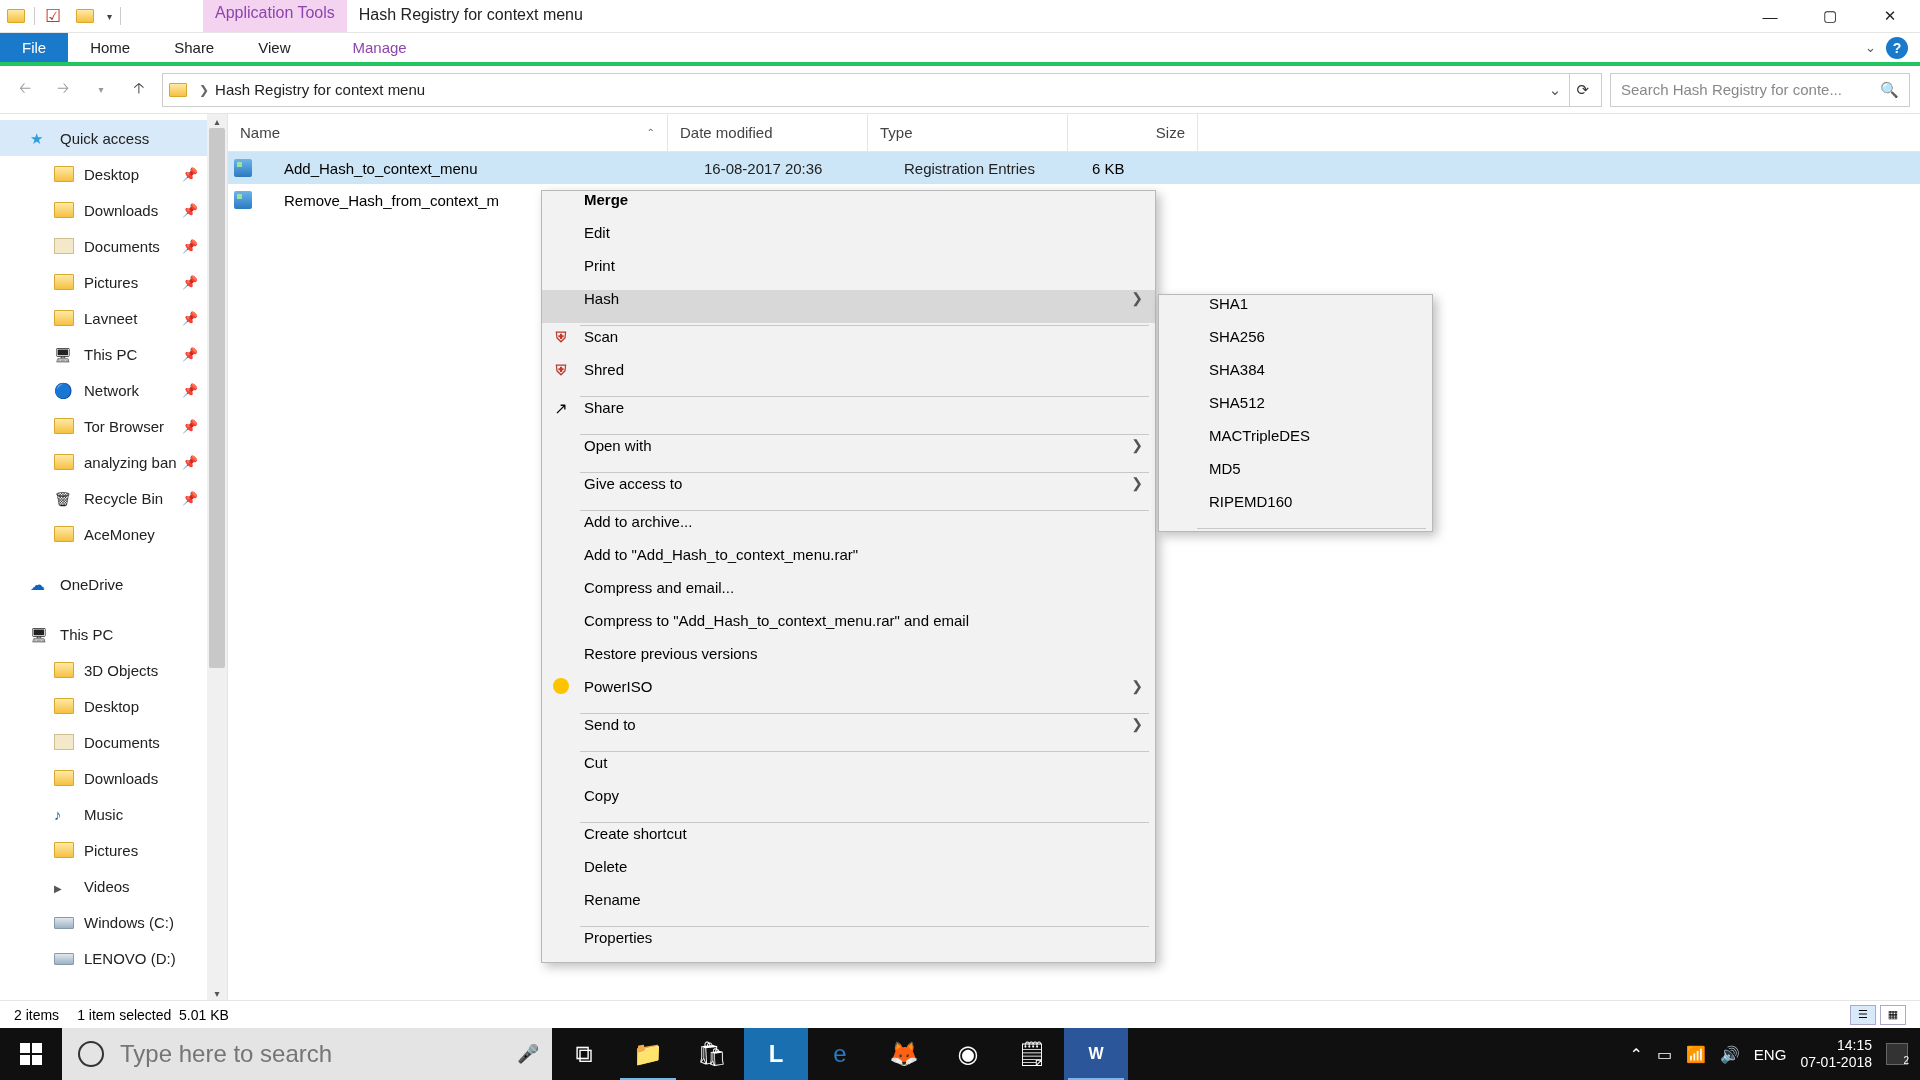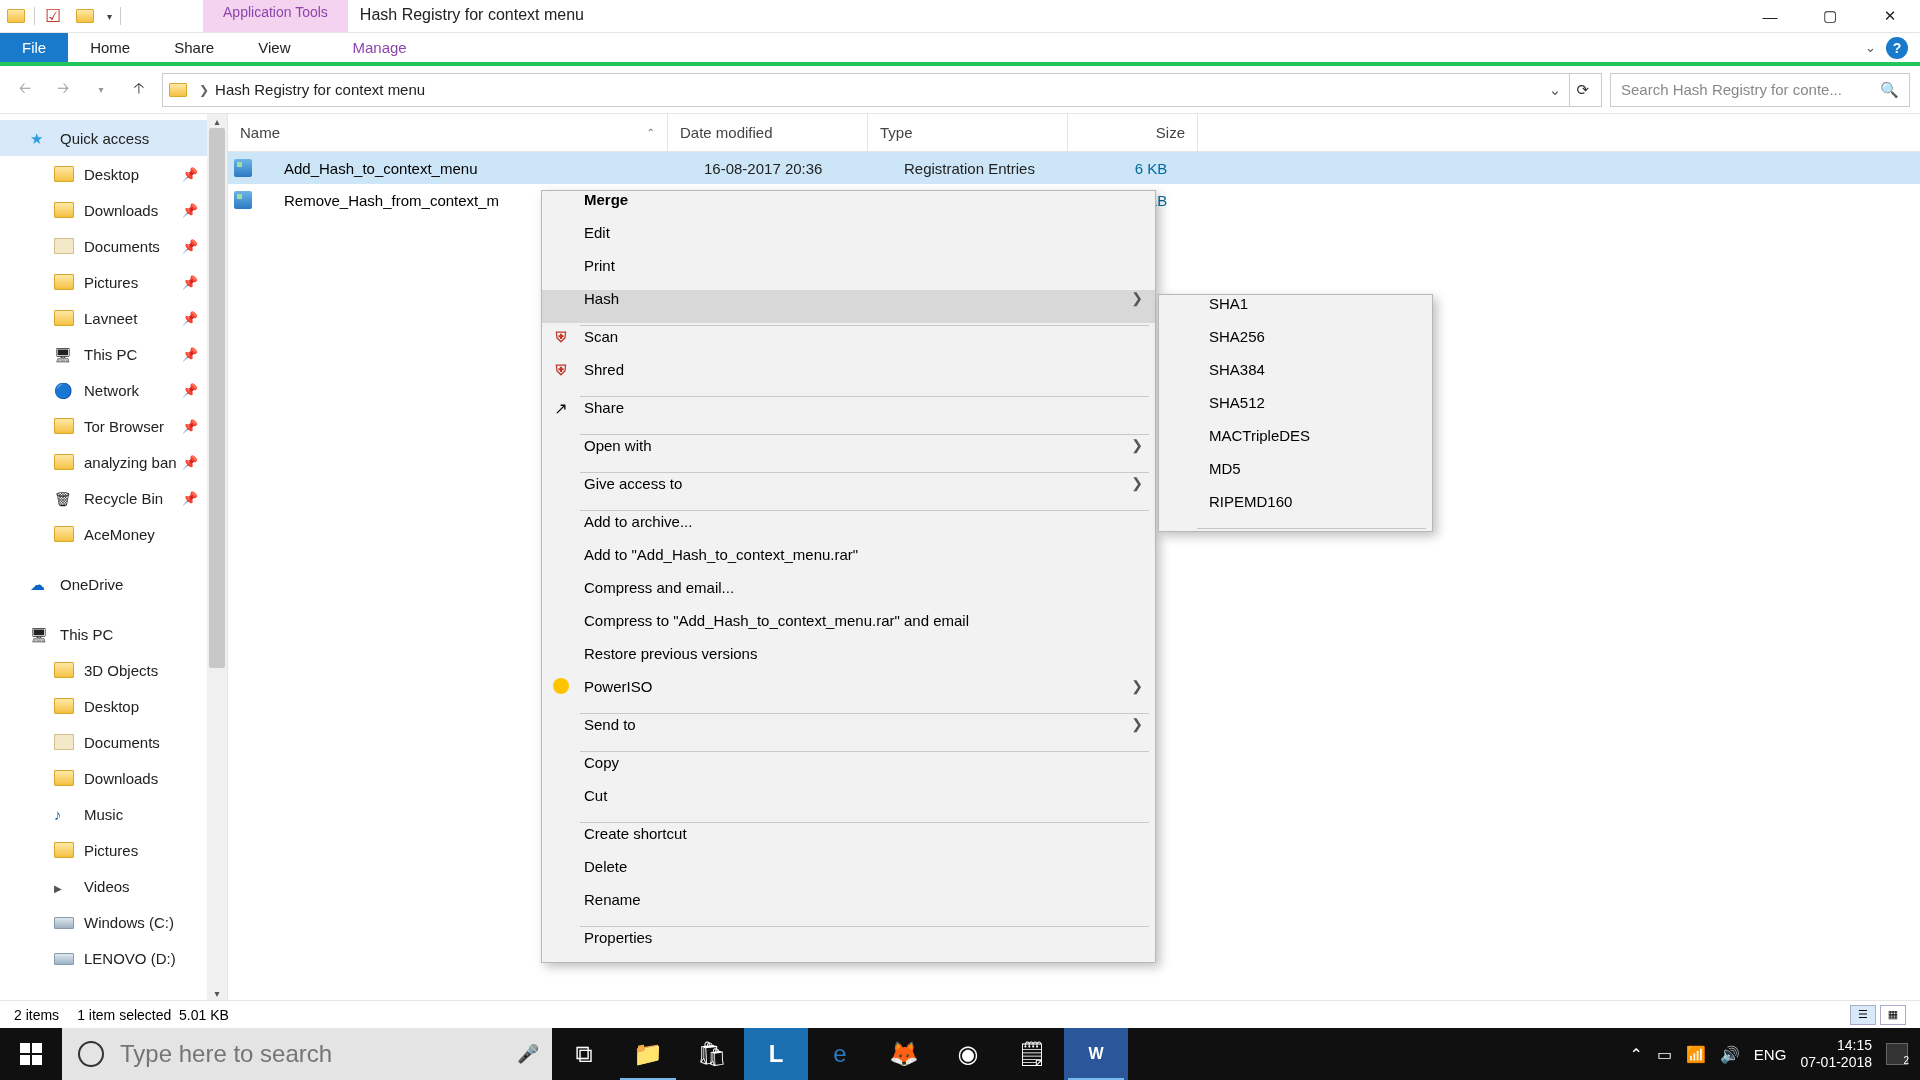--- a/index.html
+++ b/index.html
@@ -6,21 +6,21 @@
 body { width: 1920px; height: 1080px; background: #fff; overflow: hidden; position: relative; font-size: 15px; }
 
 
 .title-bar { height: 33px; display: flex; align-items: stretch; border-bottom: 1px solid #e5e5e5; }
 .title-left { display: flex; align-items: center; }
 .qat-icon { width: 32px; height: 32px; display: flex; align-items: center; justify-content: center; }
 .folder-mini { width: 18px; height: 14px; background: linear-gradient(#ffe9a6,#f5c142); border: 1px solid #d8a82e; border-radius: 1px; }
 .qat-sep { width: 1px; height: 18px; background: #ccc; margin: 7px 2px; }
 .check-icon { color: #c0392b; font-size: 18px; }
 .qat-dd { font-size: 10px; color: #444; padding: 0 6px; }
-.app-tools { background: #f3d3f0; color: #8e44ad; padding: 4px 20px; font-size: 14px; margin-left: 80px; }
+.app-tools { background: #f3d3f0; color: #8e44ad; padding: 4px 12px; font-size: 16px; margin-left: 80px; }
 .title-text { padding: 6px 12px; color: #222; font-size: 16px; }
 .win-ctrls { margin-left: auto; display: flex; }
 .win-btn { width: 60px; display: flex; align-items: center; justify-content: center; color: #222; }
 
 
 .ribbon { height: 33px; display: flex; align-items: stretch; border-bottom: 4px solid #22c55e; position: relative; }
 .tab-file { background: #1979ca; color: #fff; padding: 6px 22px; font-size: 15px; }
 .tab { padding: 6px 22px; color: #222; font-size: 15px; }
 .tab-manage { color: #8e44ad; padding: 6px 22px; margin-left: 18px; }
 .ribbon-right { margin-left: auto; display: flex; align-items: center; padding-right: 12px; gap: 10px; }
@@ -78,21 +78,21 @@
 .col-size { width: 130px; justify-content: flex-end; }
 .rows { flex: 1; }
 .row { display: flex; height: 32px; align-items: center; }
 .row.selected { background: #cde6f7; }
 .row-icon { width: 30px; display: flex; justify-content: center; }
 .reg-icon { width: 18px; height: 18px; background: linear-gradient(#6db4e8,#2b7ac2); border-radius: 2px; position: relative; }
 .reg-icon::after { content: ""; position: absolute; top: 3px; left: 3px; width: 5px; height: 5px; background: #9fe09f; }
 .row .c-name { width: 410px; padding-left: 2px; margin-left: 24px; }
 .row .c-date { width: 200px; padding-left: 12px; color: #222; }
 .row .c-type { width: 200px; padding-left: 12px; color: #222; }
-.row .c-size { width: 130px; text-align: center; padding-right: 12px; color: #0369a1; }
+.row .c-size { width: 130px; text-align: left; padding-right: 12px; color: #000000; }
 
 
 .context-menu { position: absolute; background: #f2f2f2; border: 1px solid #b8b8b8; box-shadow: 4px 4px 10px rgba(0,0,0,0.25); }
 .ctx-main { left: 541px; top: 190px; width: 615px; }
 .ctx-item { height: 33px; display: flex; align-items: flex-start; padding-left: 42px; position: relative; }
 .ctx-item.bold { font-weight: 600; }
 .ctx-item.highlight { background: #d8d8d8; }
 .ctx-item .ctx-icon { position: absolute; left: 8px; width: 22px; text-align: center; }
 .ctx-item .ctx-arrow { position: absolute; right: 12px; color: #555; font-size: 14px; }
 .ctx-sep { height: 1px; background: #c8c8c8; margin: 2px 6px 2px 38px; }
@@ -406,24 +406,24 @@
       <span>PowerISO</span>
       <span class="ctx-arrow">❯</span>
     </div>
     <div class="ctx-sep"></div>
     <div class="ctx-item">
       <span>Send to</span>
       <span class="ctx-arrow">❯</span>
     </div>
     <div class="ctx-sep"></div>
     <div class="ctx-item">
+      <span>Cut</span>
+    </div>
+    <div class="ctx-item">
       <span>Copy</span>
-    </div>
-    <div class="ctx-item">
-      <span>Cut</span>
     </div>
     <div class="ctx-sep"></div>
     <div class="ctx-item">
       <span>Create shortcut</span>
     </div>
     <div class="ctx-item">
       <span>Delete</span>
     </div>
     <div class="ctx-item">
       <span>Rename</span>

